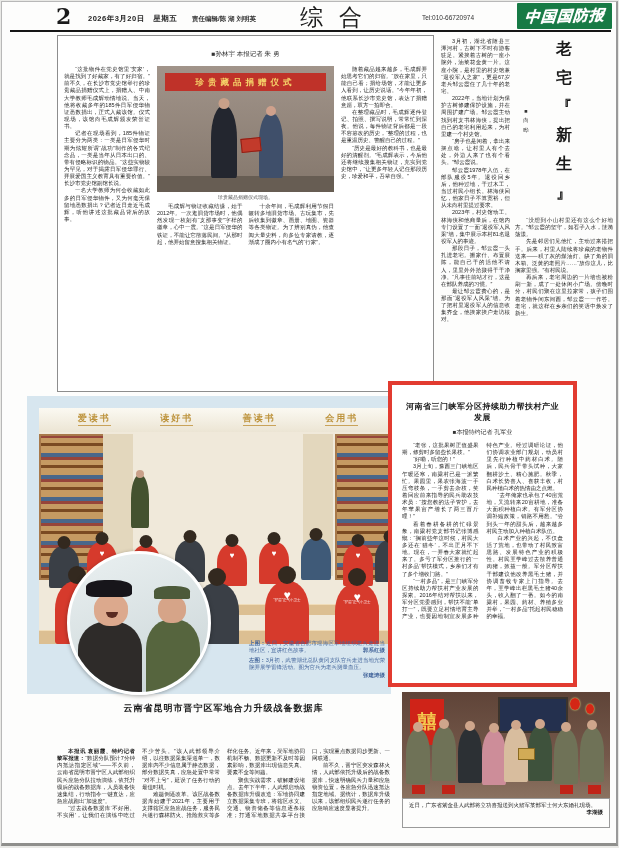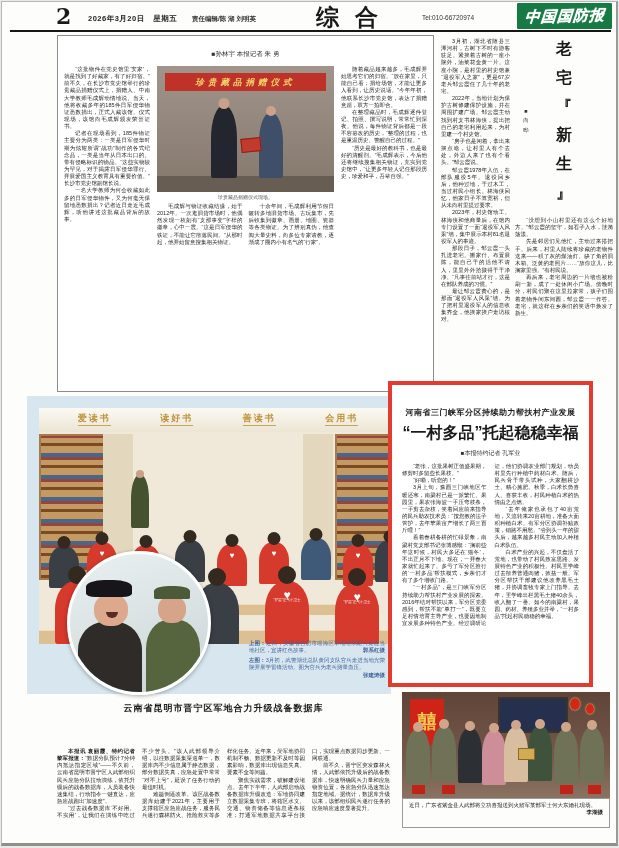--- a/index.html
+++ b/index.html
@@ -3,55 +3,55 @@
 <meta charset="utf-8">
 <style>
   html,body{margin:0;padding:0;background:#e9e9e6;font-family:"Liberation Sans",sans-serif;-webkit-text-size-adjust:none;text-size-adjust:none;}
   .page{position:relative;width:617px;height:845px;margin:1px auto;background:#fdfdfc;border:1px solid #b8b8b8;border-right:2px solid #9a9a9a;border-bottom:3px solid #8f8f8c;box-sizing:border-box;overflow:hidden;color:#1a1a1a;}
   .abs{position:absolute;box-sizing:border-box;}
 
   
   .pageno{left:54px;top:1px;font-family:"DejaVu Serif",serif;font-size:22px;font-weight:bold;}
   .hmeta{font-size:7.5px;font-weight:bold;color:#222;letter-spacing:.5px;}
   .editors{font-size:6.5px;color:#333;font-weight:bold;}
-  .section-title{left:282px;top:0px;width:110px;text-align:right;font-size:23px;font-weight:700;letter-spacing:16px;padding-left:16px;}
+  .section-title{left:282px;top:0px;width:110px;text-align:left;font-size:23px;font-weight:400;letter-spacing:16px;padding-left:16px;}
   .tel{left:420px;top:12px;font-size:6.5px;color:#333;}
   .masthead{right:4px;top:1px;width:95px;height:26px;background:#177a45;color:#fff;display:flex;align-items:center;justify-content:center;border-radius:1px;}
   .masthead span{font-size:15px;font-weight:bold;font-style:italic;letter-spacing:1px;transform:skewX(-6deg) rotate(-1.5deg);text-shadow:0 0 1px #fff;}
   .headrule{left:8px;top:28px;width:601px;height:2px;background:#161616;}
 
   
   .tiny{font-size:5.5px;line-height:1.3;text-align:justify;color:#1f1f1f;overflow:hidden;}
   .tiny p{margin:0;text-indent:2em;}
   .tiny b{font-weight:bold;}
 
   
   .mainbox{left:55px;top:33px;width:377px;height:357px;border:1px solid #8d8d8d;background:#fff;padding:6px 6px 4px;}
   .kicker{font-size:10.5px;font-weight:bold;text-align:center;margin-top:8px;letter-spacing:1px;}
   .mainhead{font-size:27px;font-weight:900;text-align:center;letter-spacing:11px;padding-left:11px;margin-top:6px;white-space:nowrap;}
   .byline{font-size:6.5px;text-align:center;color:#333;margin-top:8px;margin-bottom:7px;}
   .mainbody{display:flex;gap:7px;height:258px;}
   .mcol{width:86px;flex:none;}
   .mmid{width:177px;flex:none;position:relative;}
   .mmid .midtext{column-count:2;column-gap:6px;height:112px;overflow:hidden;margin-top:3px;}
-  .photo1{position:relative;width:177px;height:126px;background:linear-gradient(#a1948a,#84776c);overflow:hidden;font-style:italic;}
+  .photo1{position:relative;width:177px;height:126px;background:linear-gradient(#a1948a,#84776c);overflow:hidden;}
   .photo1 .banner{position:absolute;left:8px;top:7px;width:161px;height:18px;background:#bf3229;color:#f6d56a;font-size:8.5px;font-weight:bold;letter-spacing:4px;text-align:center;line-height:18px;}
   .photo1 .floor{position:absolute;left:0;bottom:0;width:100%;height:16px;background:#675d53;}
   .pcap{font-size:5px;color:#555;text-align:center;margin-top:2px;}
 
   
   .ecol1{left:439px;top:36px;width:69px;height:339px;}
   .ecol2{left:513px;top:33px;width:98px;height:344px;}
   .etitle{position:relative;height:182px;}
   .etitle .tchar{font-size:16px;font-weight:900;text-align:center;line-height:1.8;}
   .eauthor{position:absolute;left:6px;top:72px;width:10px;font-size:5.5px;color:#333;text-align:center;line-height:1.7;}
   .ecol2 .tiny{height:158px;}
 
   
-  .redbox{left:386px;top:379px;width:205px;height:306px;border:4px solid #e23b30;background:#fff;padding:18px 10px;}
+  .redbox{left:386px;top:379px;width:189px;height:306px;border:4px solid #e23b30;background:#fff;padding:12px 10px;}
   .rb-kicker{font-size:8px;font-weight:bold;text-align:center;margin-top:4px;letter-spacing:.5px;}
   .rb-head{font-size:16px;font-weight:900;text-align:center;margin-top:5px;white-space:nowrap;}
   .rb-byline{font-size:6px;text-align:center;color:#333;margin-top:5px;margin-bottom:5px;}
   .rb-body{column-count:2;column-gap:8px;height:226px;overflow:hidden;}
 
   
   .feature{left:25px;top:394px;width:364px;height:298px;background:#d7e6ef;padding:12px;}
   .fphoto{position:relative;width:358px;height:236px;background:#f0e9da;overflow:hidden;}
   .ceil{position:absolute;left:0;top:0;width:100%;height:24px;background:linear-gradient(#fbf9f2,#ece5d4);}
   .signs{position:absolute;left:0;top:4px;width:100%;display:flex;justify-content:space-around;padding:0 14px;box-sizing:border-box;}
@@ -282,21 +282,20 @@
         <span class="pre">上图：</span><span>近日，安徽省合肥市瑶海区军地组织老兵走进当地社区，宣讲红色故事。</span><span class="credit">郭系红摄</span>
       </p>
       <p>
         <span class="pre">左图：</span><span>3月初，武警湖北总队黄冈支队官兵走进当地光荣院开展学雷锋活动。图为官兵为老兵测量血压。</span><span class="credit">张建涛摄</span>
       </p>
     </div>
   </div>
 
   <div class="abs redbox">
     <div class="rb-kicker">河南省三门峡军分区持续助力帮扶村产业发展</div>
-    <div class="rb-head">“一村多品”托起稳稳幸福</div>
     <div class="rb-byline">■本报特约记者  孔军业</div>
     <div class="rb-body tiny">
         <p>“老张，这批果树正值盛果期，修剪时多留些长果枝。”</p>
         <p>“好嘞，听您的！”</p>
         <p>3月上旬，豫西三门峡地区乍暖还寒，南梁村已是一派繁忙。果园里，果农张海波一手压弯枝条，一手剪去杂枝，笑着回应前来指导的民兵助农技术员：“按您教的法子管护，去年苹果亩产增长了两三百斤哩！”</p>
         <p>看着春耕备耕的忙碌景象，南梁村党支部书记张博感慨：“搁前些年这时候，村民大多还在‘猫冬’，不出正月不下地。现在，一开春大家就忙起来了。多亏了军分区推行的‘一村多品’帮扶模式，乡亲们才有了多个增收门路。”</p>
         <p>“一村多品”，是三门峡军分区持续助力帮扶村产业发展的探索。2016年结对帮扶以来，军分区党委感到，帮扶不能“单打一”，既要立足村情培育主导产业，也要因地制宜发展多种特色产业。经过调研论证，他们协调农业部门规划，动员村里先行种植中药材白术。随后，民兵骨干带头试种，大家翻耕沙土、精心施肥。秋季，白术长势喜人、喜获丰收，村民种植白术的热情由之点燃。</p>
         <p>“去年俺家也承包了40亩荒地，又流转来20亩耕地，准备大面积种植白术。有军分区协调补贴政策，销路不用愁。”尝到头一年的甜头后，越来越多村民主动加入种植白术队伍。</p>
         <p>白术产业的兴起，不仅盘活了荒地，也带动了村民致富思路、发展特色产业的积极性。村民王学峰过去散养普通肉猪，效益一般。军分区帮扶干部建议他改养黑毛土猪，并协调畜牧专家上门指导。去年，王学峰出栏黑毛土猪40余头，收入翻了一番。如今的南梁村，果园、药材、养殖多业并举，“一村多品”托起村民稳稳的幸福。</p>
       </div>

